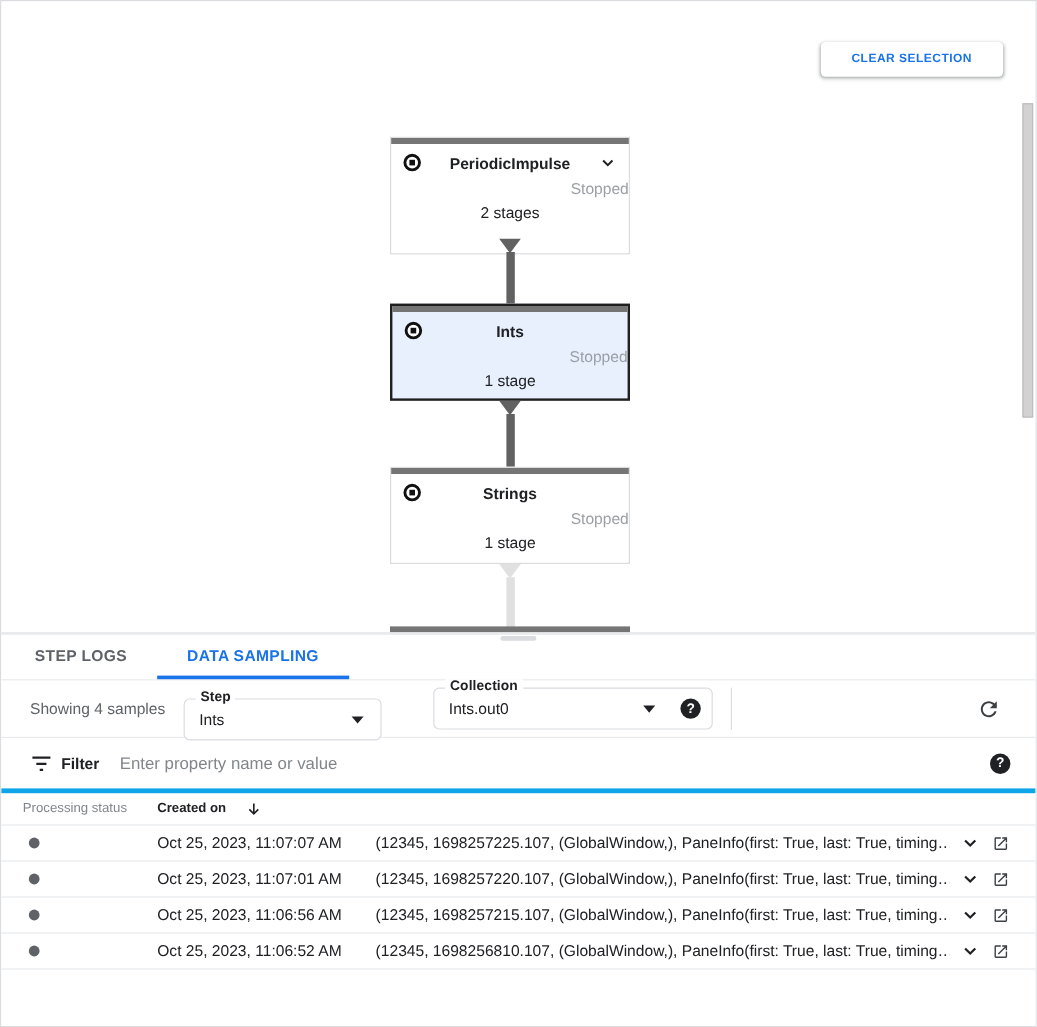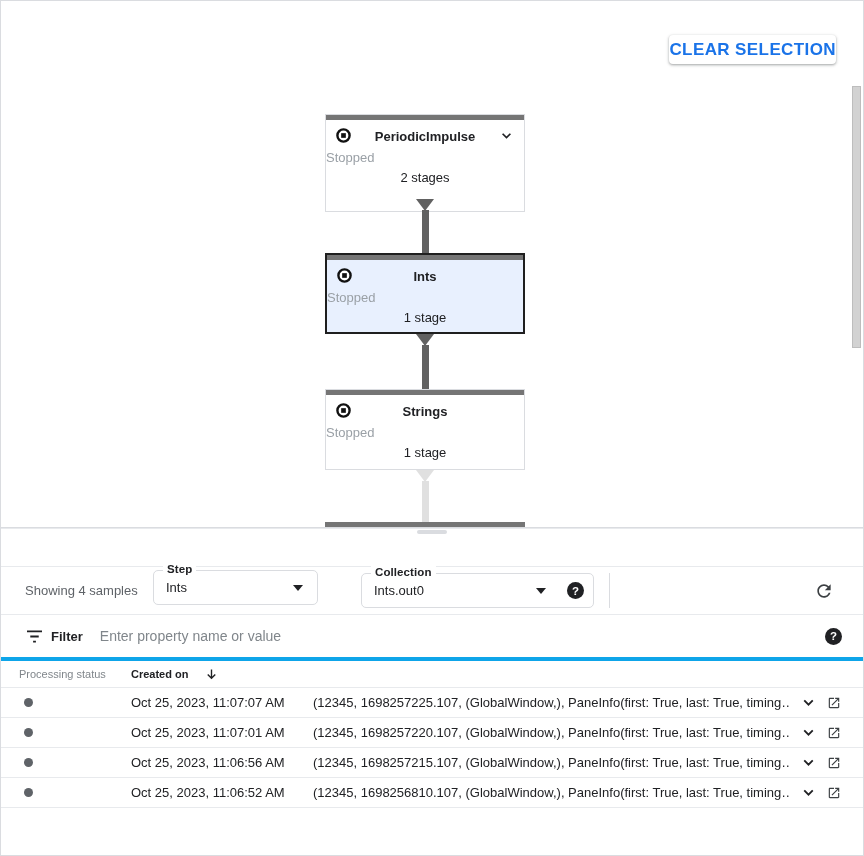--- a/index.html
+++ b/index.html
@@ -18,38 +18,38 @@
   .select-box .flabel {
     position:absolute; top:-8px; left:9px; background:#fff; padding:0 4px;
     font-size:11.5px; font-weight:700; color:#202124; letter-spacing:.1px; white-space:nowrap;
   }
   .select-box .value { font-size:13px; color:#202124; padding-left:12px; flex:1; white-space:nowrap; overflow:hidden; }
   .caret { width:0; height:0; border-left:5px solid transparent; border-right:5px solid transparent; border-top:6px solid #202124; }
   .jobsteps { left:24px; top:30px; width:200px; height:37px; }
   .jobsteps .caret { margin-right:13px; }
 
   .clear-btn {
-    position:absolute; right:27px; top:34px; height:29px; padding:0 0;
+    position:absolute; right:27px; top:34px; height:29px; padding:0 26px;
     background:#fff; border:none; border-radius:4px; color:#1a73e8;
-    font-family:"Liberation Sans", sans-serif; font-size:17px; font-weight:700; letter-spacing:.4px;
+    font-family:"Liberation Sans", sans-serif; font-size:10px; font-weight:700; letter-spacing:.4px;
     box-shadow:0 1px 2px rgba(60,64,67,.30), 0 1px 3px 1px rgba(60,64,67,.15);
     cursor:pointer;
   }
 
   
   .node {
     position:absolute; left:324px; width:200px; background:#fff;
     border:1px solid #dadce0; cursor:pointer;
   }
   .node .topbar { height:5px; background:#757575; }
   .node.selected { border:2px solid #1f1f1f; background:#e8f0fe; }
   .node .nicon { position:absolute; left:9px; top:12px; width:17px; height:17px; }
   .node .nchev { position:absolute; right:9px; top:12px; width:17px; height:17px; }
   .node .ntitle { text-align:center; font-size:13px; font-weight:700; margin-top:9px; }
-  .node .nstatus { text-align:left; font-size:13px; color:#9aa0a6; margin-top:6px; }
+  .node .nstatus { text-align:right; font-size:13px; color:#9aa0a6; margin-top:6px; }
   .node .nstages { text-align:center; font-size:13px; color:#202124; margin-top:5px; }
   .node1 { top:113px; height:98px; }
   .node2 { top:252px; height:81px; }
   .node3 { top:388px; height:81px; }
 
   .edge { position:absolute; left:415px; width:18px; display:flex; flex-direction:column; align-items:center; }
   .edge .arrow { width:0; height:0; border-left:9px solid transparent; border-right:9px solid transparent; border-top:12px solid #616161; }
   .edge .line { width:7px; flex:1; background:#616161; margin-top:-1px; }
   .edge1 { top:198px; height:54px; }
   .edge2 { top:333px; height:55px; }
@@ -70,21 +70,21 @@
     color:#1a73e8; font-family:"Liberation Sans", sans-serif; font-size:13px; font-weight:700; letter-spacing:.3px; }
   .collapse-btn { position:absolute; right:18px; top:13px; background:none; border:none; cursor:pointer; padding:2px; }
 
   .tabs { height:39px; border-top:1px solid #e8eaed; border-bottom:1px solid #e8eaed; display:flex; align-items:stretch; padding-left:3px; }
   .tab { display:flex; align-items:center; padding:0 25px; font-size:13px; font-weight:700; letter-spacing:.3px;
     color:#5f6368; cursor:pointer; border-bottom:3px solid transparent; }
   .tab.active { color:#1a73e8; border-bottom-color:#1a73e8; }
 
   .sampling-toolbar { height:48px; position:relative; border-bottom:1px solid #e8eaed; }
   .showing { position:absolute; left:24px; top:16px; font-size:13px; color:#5f6368; }
-  .step-select { left:152px; top:3px; width:165px; height:35px; }
+  .step-select { left:152px; top:15px; width:165px; height:35px; }
   .step-select .caret { margin-right:14px; }
   .coll-select { left:360px; top:6px; width:233px; height:35px; }
   .coll-select .caret { margin-right:12px; }
   .help-circle { width:17px; height:17px; border-radius:50%; background:#202124; color:#fff; font-size:11.5px; font-weight:700;
     display:flex; align-items:center; justify-content:center; flex:none; cursor:pointer; }
   .coll-select .help-circle { margin-right:9px; margin-left:9px; }
   .tb-divider { position:absolute; left:608px; top:6px; width:1px; height:35px; background:#dadce0; }
   .refresh-btn { position:absolute; right:29px; top:14px; width:20px; height:20px; background:none; border:none; cursor:pointer; padding:0; }
 
   .filter-row { height:46px; display:flex; align-items:center; border-bottom:4px solid #0ea5e9; }
@@ -170,20 +170,22 @@
   </div>
   <div class="cut-node-bar"></div>
 
   <div class="vscroll"></div>
 
   <div class="logs-panel">
     <div class="drag-handle"></div>
 
 
     <div class="tabs">
+      <div class="tab">STEP LOGS</div>
+      <div class="tab active">DATA SAMPLING</div>
     </div>
 
     <div class="sampling-toolbar">
       <span class="showing">Showing 4 samples</span>
 
       <div class="select-box step-select">
         <span class="flabel">Step</span>
         <span class="value">Ints</span>
         <span class="caret"></span>
       </div>

